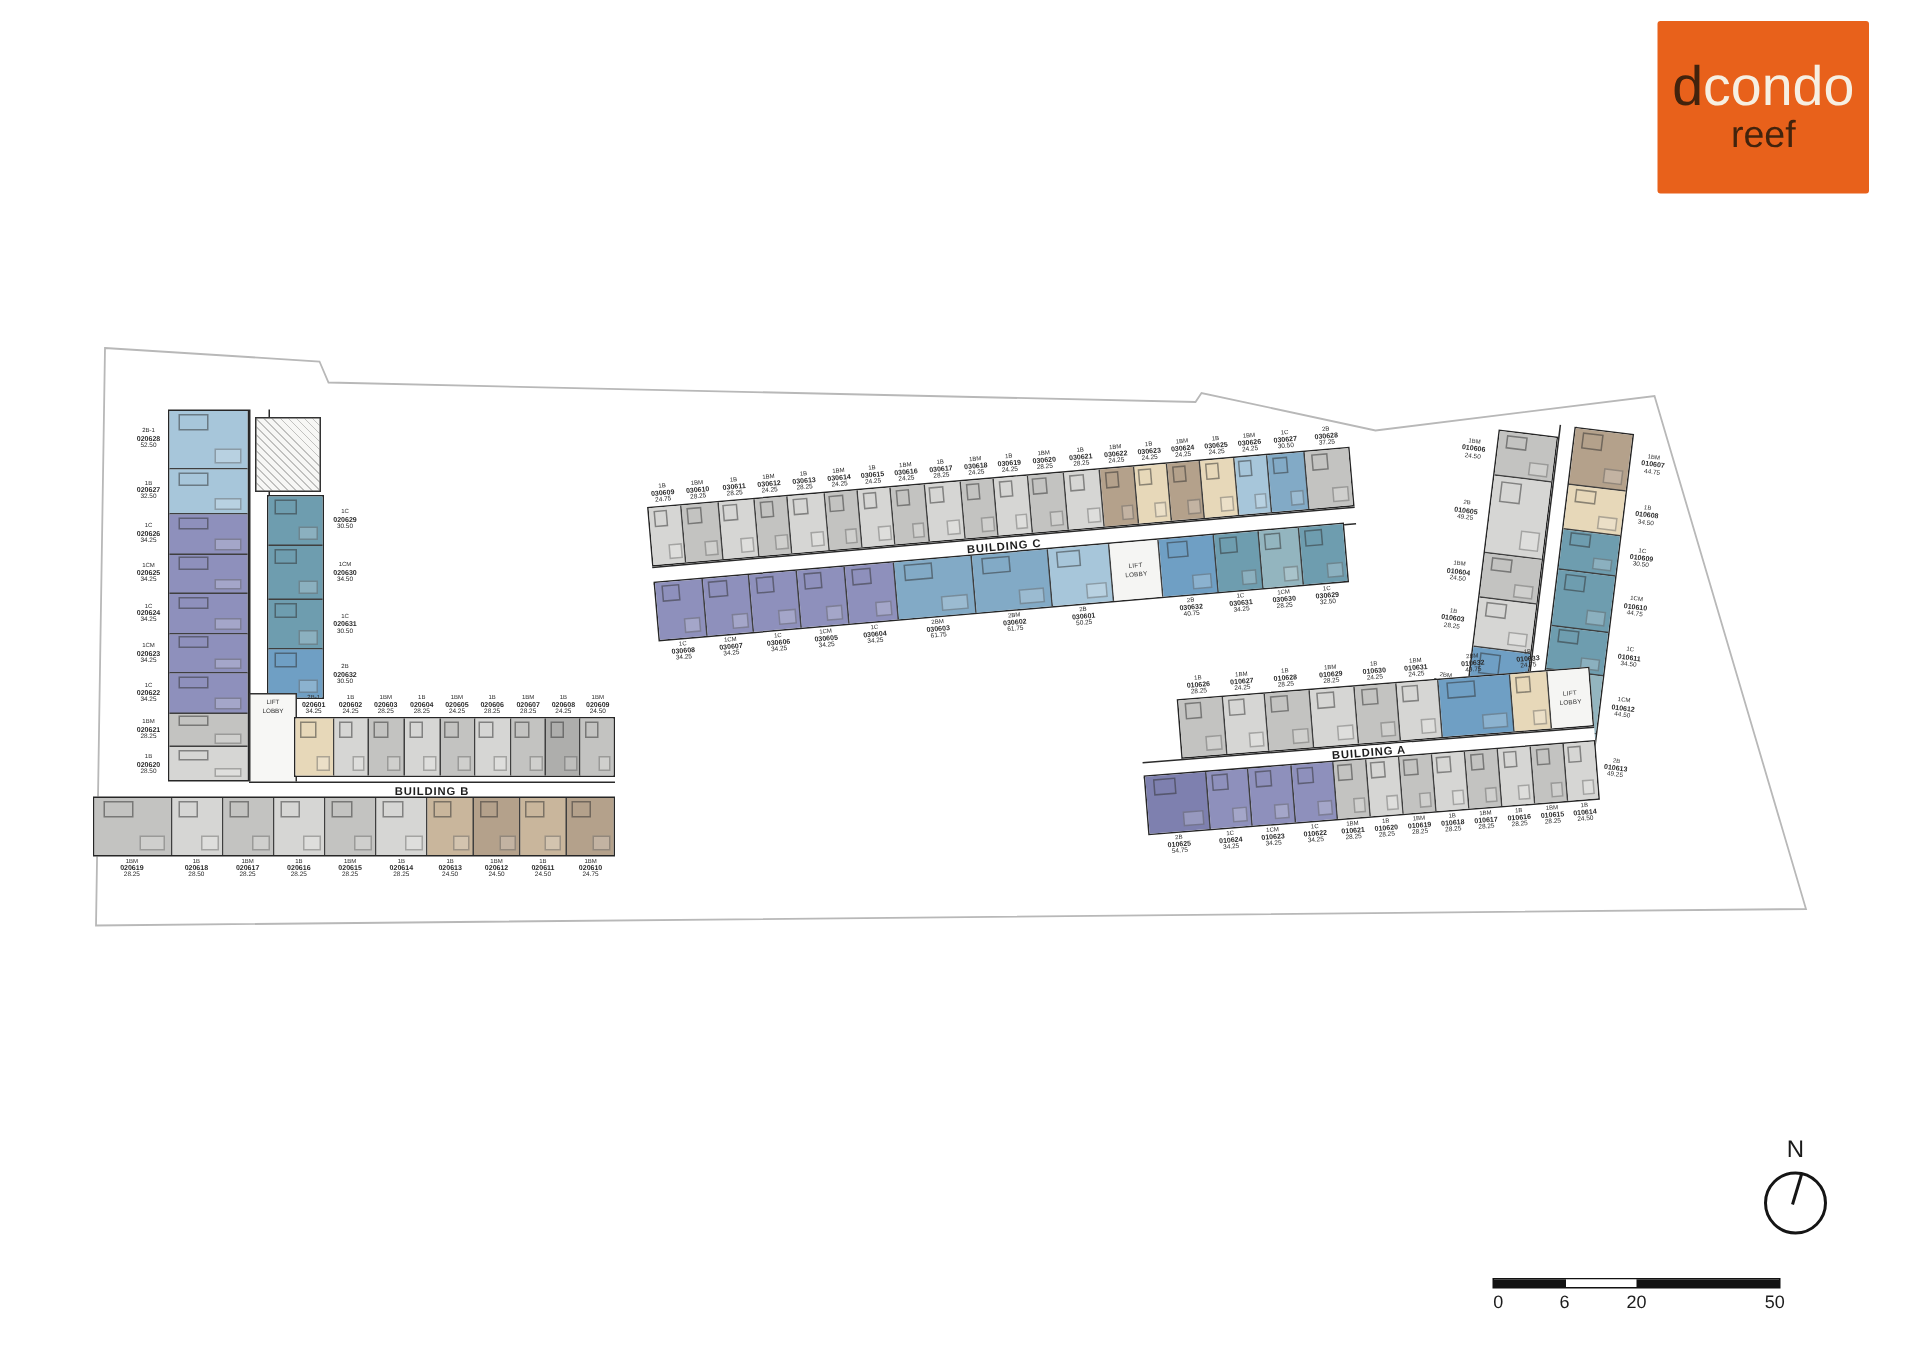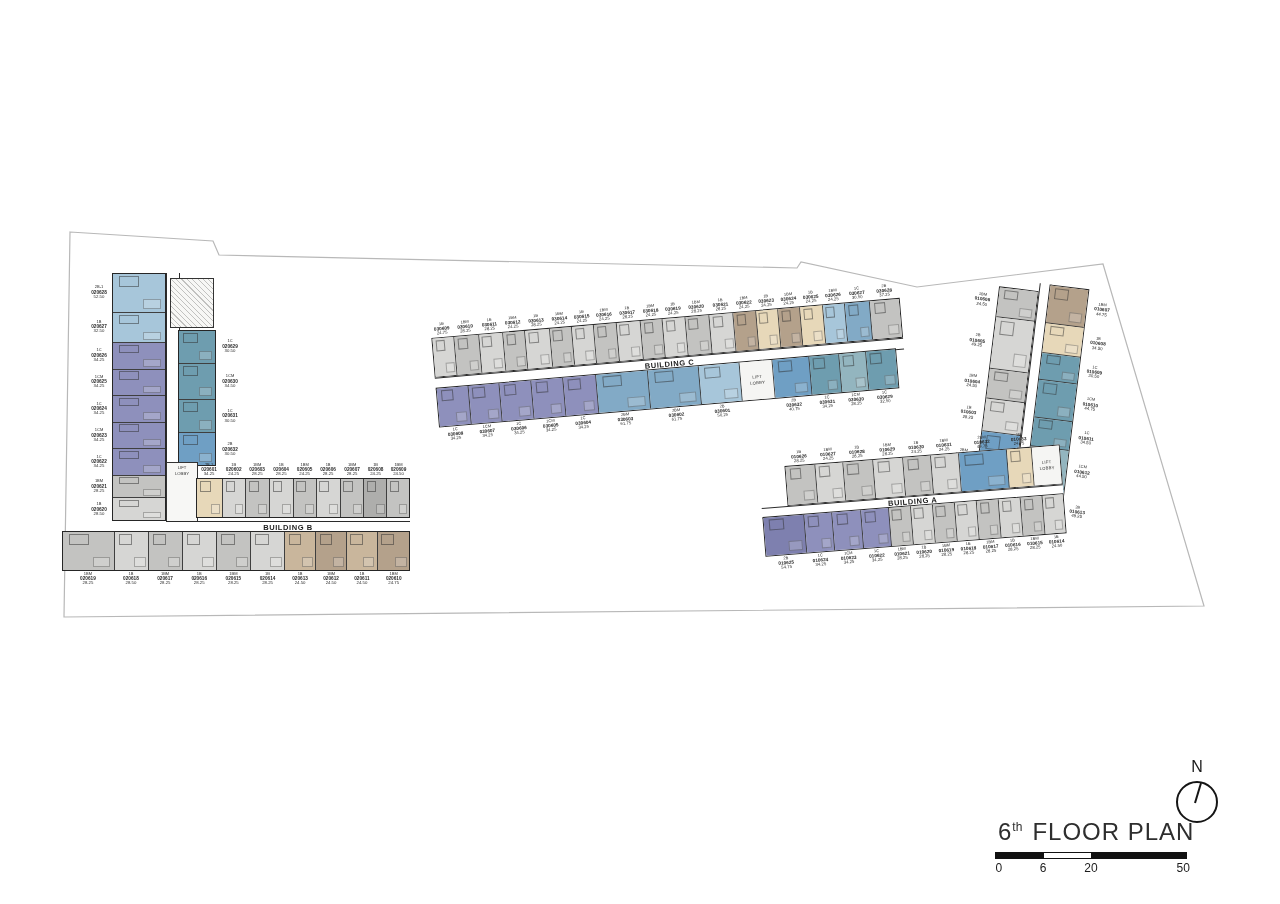--- a/index.html
+++ b/index.html
@@ -762,32 +762,35 @@
           </div>
           <div class="ulabel" style="flex: 0.95 1 0px;">
             <i>1B</i>
             <b>010614</b>
             <s>24.50</s>
           </div>
         </div>
       </div>
   </div>
 
+  <div class="logo">
+    <div class="logo-line1">
+      <span class="logo-d">d</span><span class="logo-condo">condo</span>
+    </div>
+    <div class="logo-reef">reef</div>
+  </div>
 
   <div class="north">
     <div class="north-n">N</div>
     <svg width="62" height="48" viewBox="0 0 62 48">
       <circle cx="31" cy="26" r="20" fill="none" stroke="#151515" stroke-width="2"></circle>
       <line x1="35" y1="7" x2="29" y2="27" stroke="#151515" stroke-width="2"></line>
     </svg>
   </div>
 
-  <div class="plan-title">
-    <span>6</span><sup>th</sup><span class="t-text">FLOOR PLAN</span>
-  </div>
 
   <div class="scalebar">
     <div class="sb-bar">
       <div class="sb-seg1"></div>
       <div class="sb-seg2"></div>
       <div class="sb-seg3"></div>
     </div>
     <div class="sb-ticks">
       <span class="sb-t0">0</span>
       <span class="sb-t10">6</span>

